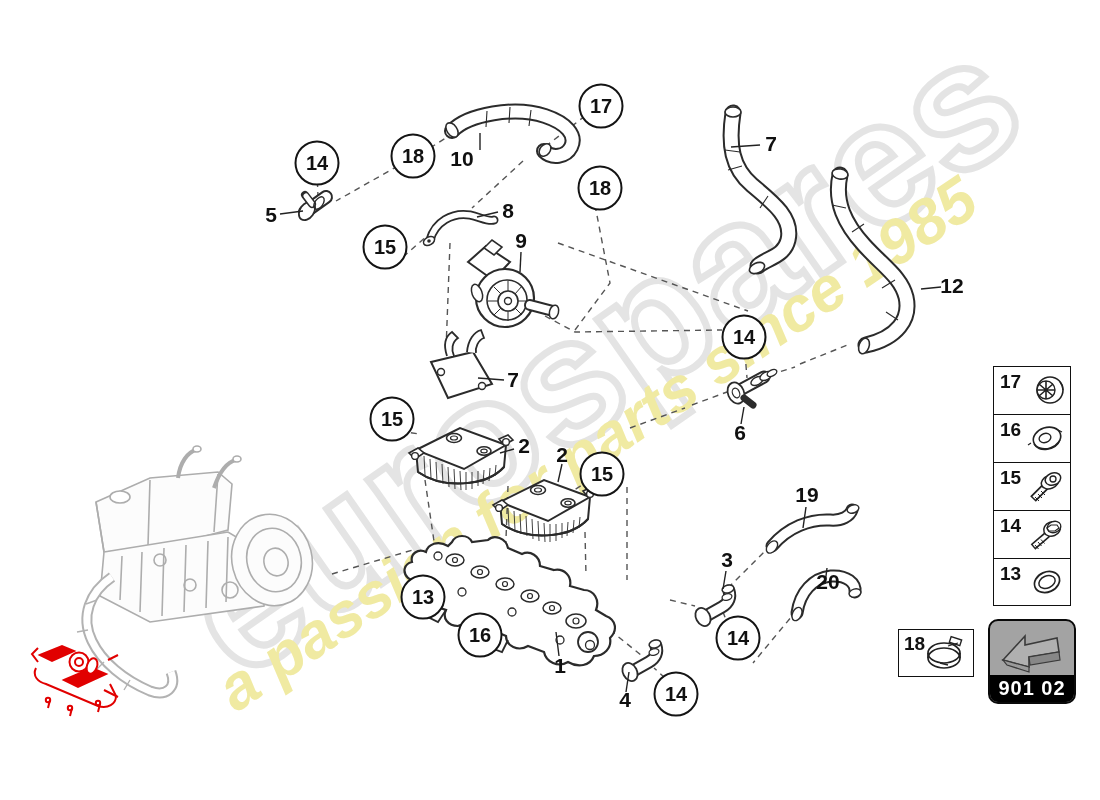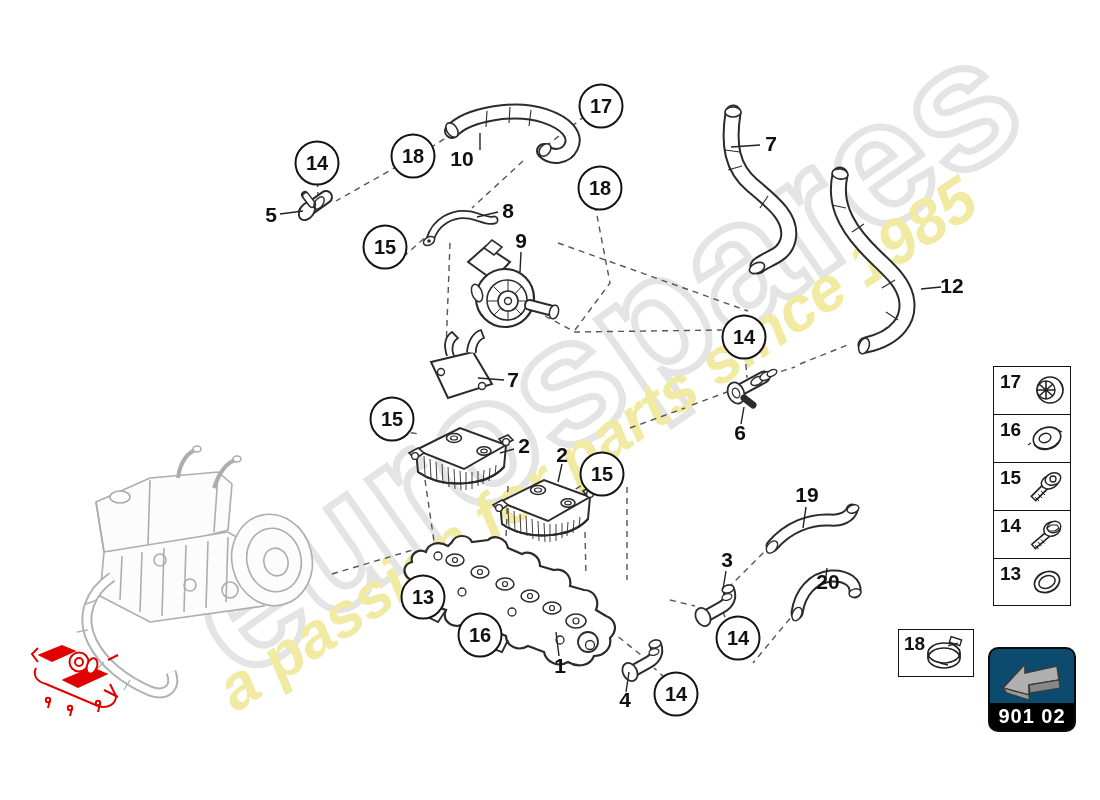--- a/index.html
+++ b/index.html
@@ -53,22 +53,22 @@
 
   .clamp-box{
     position:absolute;left:898px;top:629px;width:76px;height:48px;box-sizing:border-box;
     border:1.6px solid #111;background:#fff;
   }
   .clamp-box .legend-num{left:5px;top:3px;}
   .clamp-box .legend-icon{right:3px;top:2px;}
 
   .section-box{
     position:absolute;left:988px;top:619px;width:88px;height:85px;box-sizing:border-box;
-    border:2px solid #0a0a0a;border-radius:10px;background:#0c4a6e;overflow:hidden;
-    display:flex;flex-direction:column;margin-top:28px;
+    border:2px solid #0a0a0a;border-radius:10px;background:#a3a3a3;overflow:hidden;
+    display:flex;flex-direction:column;
   }
   .section-box .icon-area{flex:1;display:flex;align-items:center;justify-content:center;}
   .section-code{
     height:27px;background:#000;color:#fff;text-align:center;
     font:700 20px/26px "Liberation Sans",sans-serif;letter-spacing:1px;
   }
 </style>
 </head>
 <body>
 

